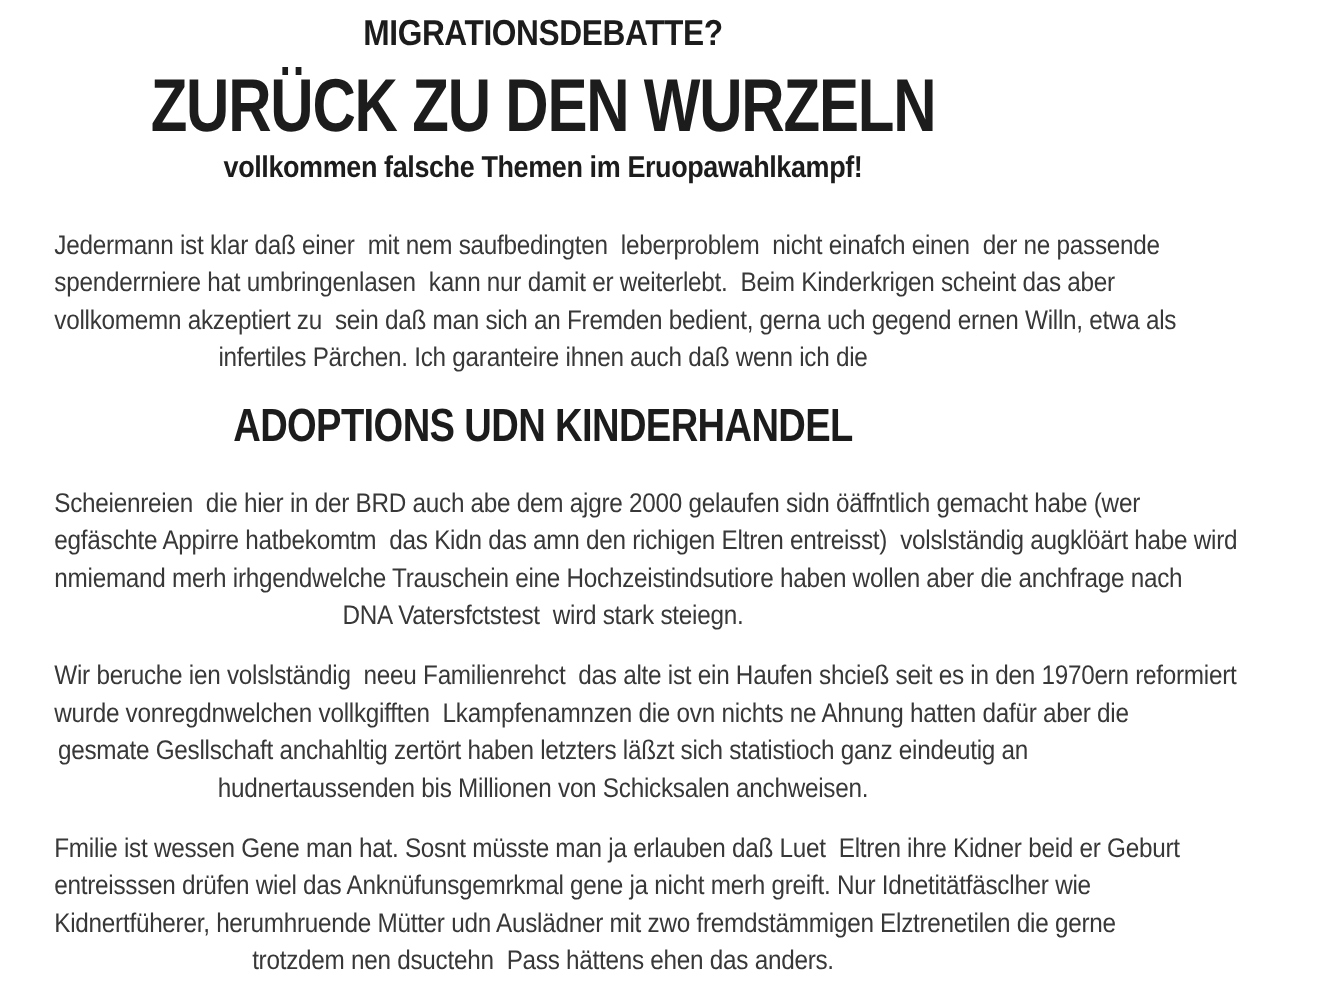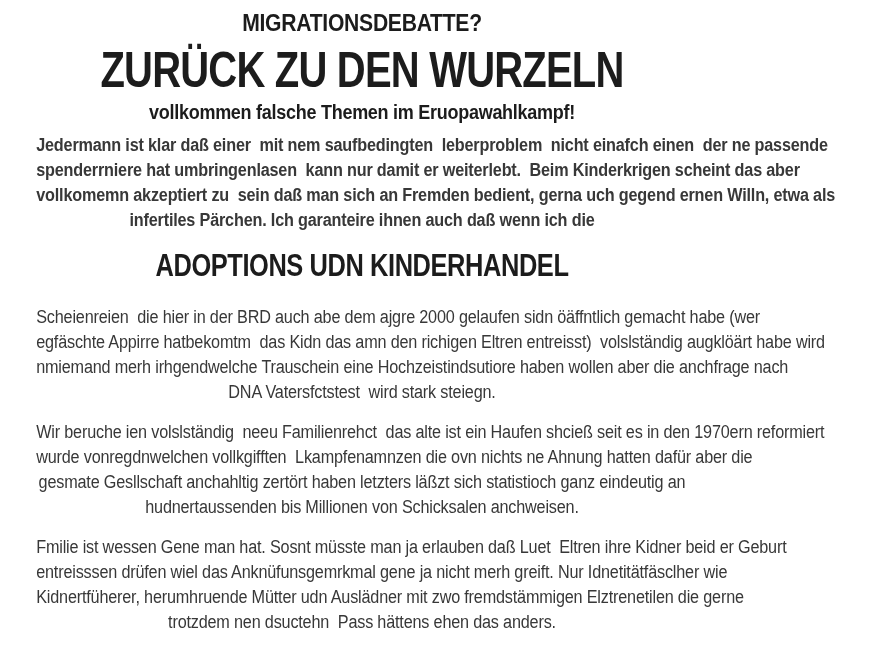--- a/index.html
+++ b/index.html
@@ -58,21 +58,21 @@
   .section-heading {
     font-size: 31px;
     font-weight: bold;
     color: var(--heading);
     line-height: 36px;
     margin: 15px 0 21px 0;
     transform: scaleX(0.82);
     letter-spacing: -0.5px;
   }
   .paragraph { margin: 0 0 15px 0; }
-  .paragraph:first-of-type { margin-top: 9px; font-weight: bold; }
+  .paragraph:first-of-type { margin-top: 27px; }
   .line {
     font-size: 18px;
     line-height: 25px;
     transform: scaleX(0.9);
     letter-spacing: -0.2px;
   }
 </style>
 </head>
 <body>
 

